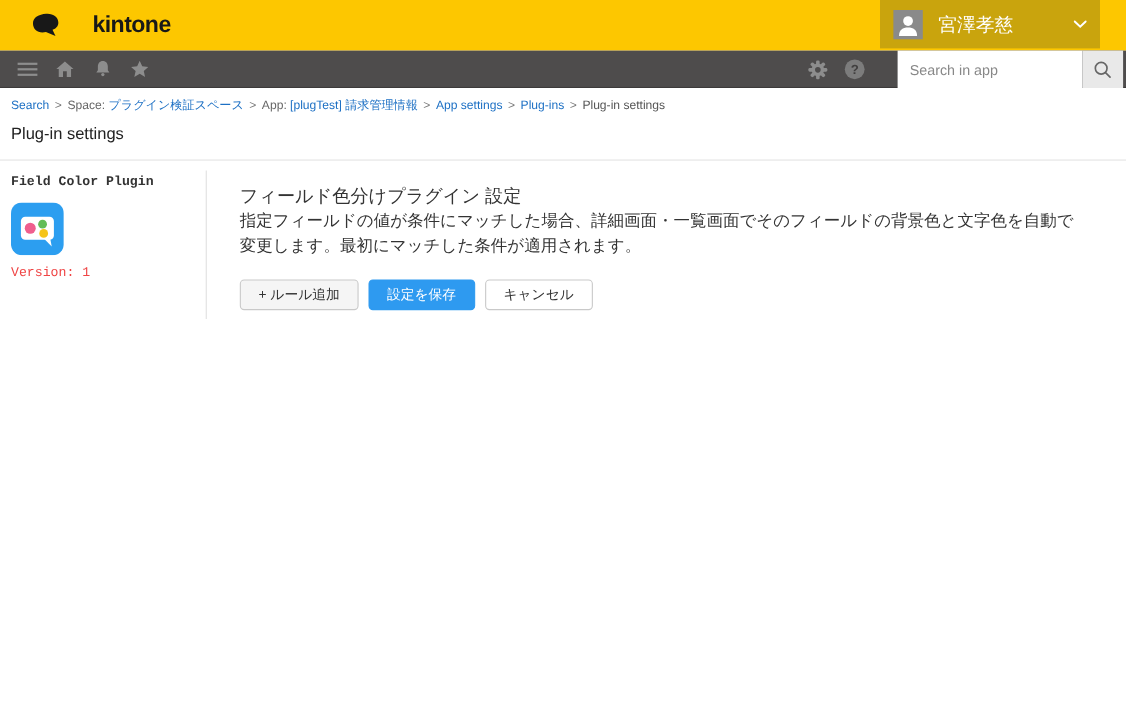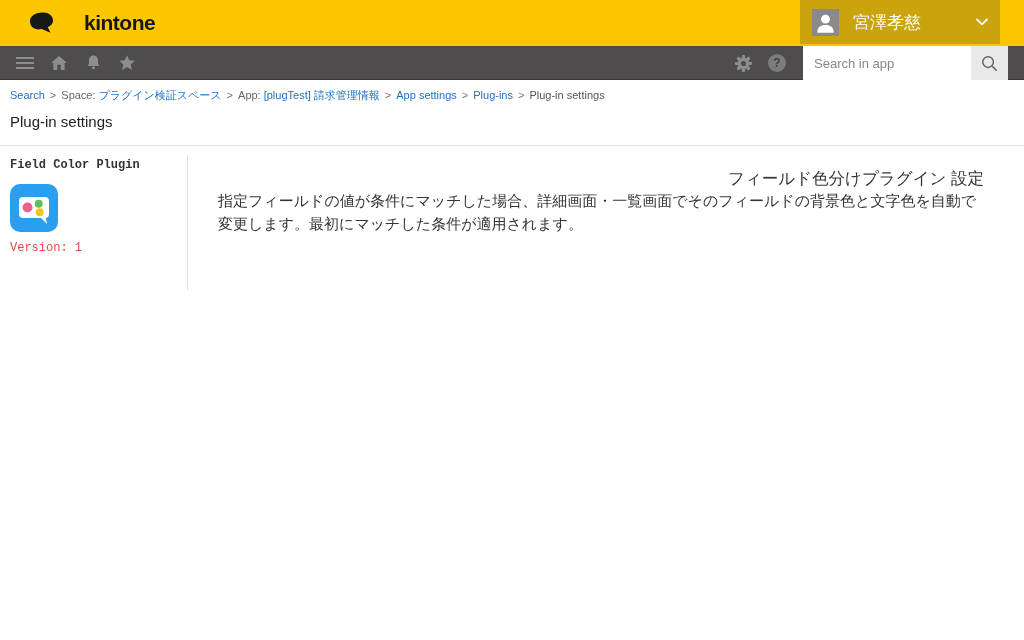--- a/index.html
+++ b/index.html
@@ -75,21 +75,21 @@
   .nav-right {
     position: absolute;
     right: 230px;
     top: 0;
     height: 34px;
     display: flex;
     align-items: center;
   }
   .search-group {
     position: absolute;
-    right: 16px;
+    right: 3px;
     top: 0;
     height: 34px;
     display: flex;
     align-items: stretch;
     padding-left: 32px;
   }
   .search-input {
     width: 168px;
     border: none;
     outline: none;
@@ -145,21 +145,20 @@
   .plugin-version { font-size: 12px; color: #ef4444; margin-top: 9px; }
 
   .main {
     flex: 1;
     padding: 13px 40px 0 30px;
   }
   .main-heading {
     font-size: 16.5px;
     font-weight: normal;
     color: #333;
-    text-align: right;
   }
   .main-desc {
     font-size: 15px;
     color: #333;
     line-height: 1.5;
   }
   .btn-row { display: flex; gap: 9px; margin-top: 19px; }
   .btn {
     height: 28px;
     padding: 0 16px;
@@ -295,14 +294,19 @@
         <circle cx="28.7" cy="19.8" r="4" fill="#63bd58"></circle>
         <circle cx="29.7" cy="28.2" r="4" fill="#f5c418"></circle>
       </svg>
     </div>
     <div class="plugin-version">Version: 1</div>
   </div>
 
   <div class="main">
     <h2 class="main-heading">フィールド色分けプラグイン 設定</h2>
     <p class="main-desc">指定フィールドの値が条件にマッチした場合、詳細画面・一覧画面でそのフィールドの背景色と文字色を自動で変更します。最初にマッチした条件が適用されます。</p>
+    <div class="btn-row">
+      <button class="btn btn-default">+ ルール追加</button>
+      <button class="btn btn-primary">設定を保存</button>
+      <button class="btn btn-plain">キャンセル</button>
+    </div>
   </div>
 </div>
 
 </body></html>

